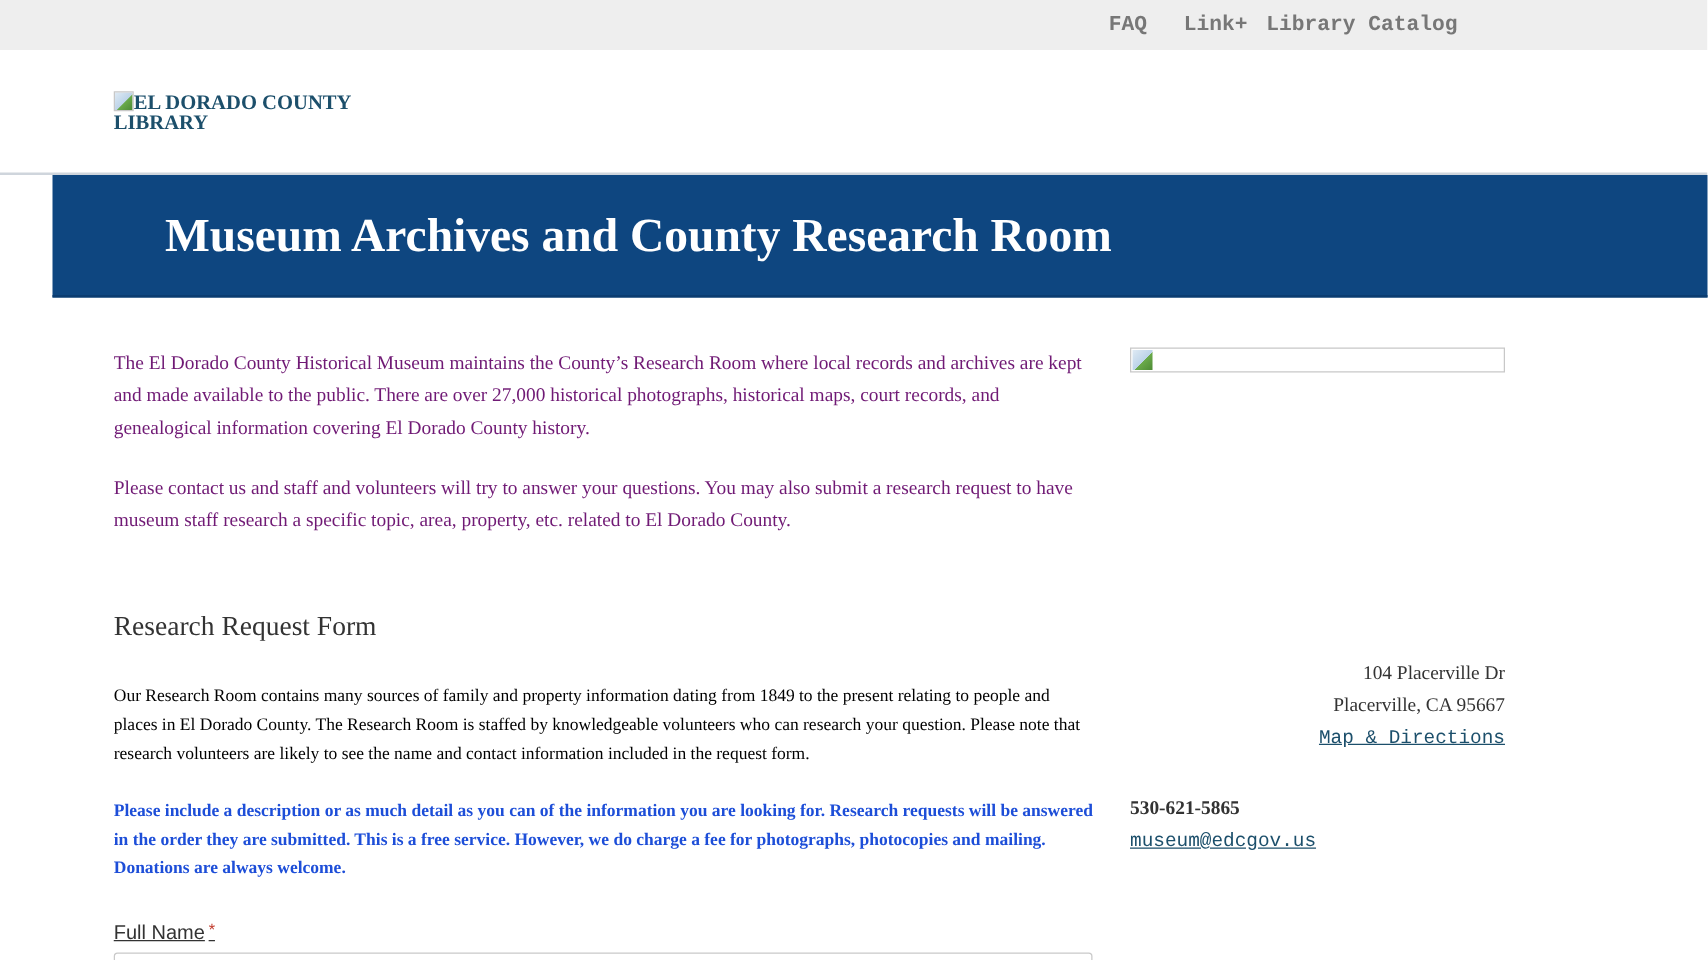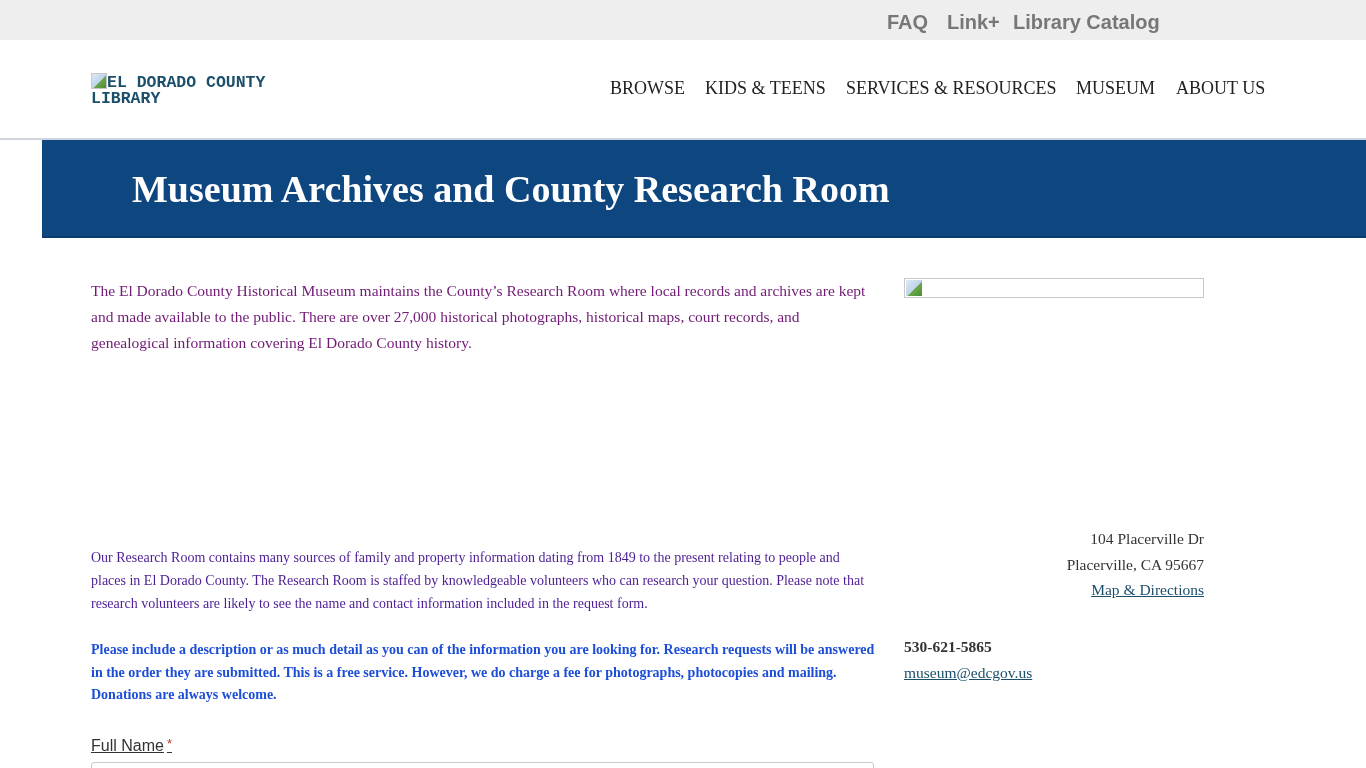--- a/index.html
+++ b/index.html
@@ -1,83 +1,78 @@
 <!DOCTYPE html>
 <html><head>
 <meta charset="utf-8">
 <style>
   * { box-sizing: border-box; margin: 0; padding: 0; }
   html, body { width: 1366px; height: 768px; overflow: hidden; background: #ffffff; }
   body { font-family: "Liberation Serif", serif; color: #333333; position: relative; }
 
   
   .utility-bar { position: absolute; left: 0; top: 0; width: 1366px; height: 40px; background: #eeeeee; }
-  .utility-link { position: absolute; top: 11px; font-family: Liberation Sans, sans-serif; font-weight: bold; font-size: 20px; color: #777777; text-decoration: none; white-space: nowrap; }
+  .utility-link { position: absolute; top: 11px; font-family: Liberation Mono, monospace; font-weight: bold; font-size: 17px; color: #777777; text-decoration: none; white-space: nowrap; }
   .utility-link.account { color: #1b4a73; margin-top: 31px; }
 
   
   .site-header { position: absolute; left: 0; top: 40px; width: 1366px; height: 100px; background: #ffffff; border-bottom: 2px solid #cfd5dc; }
-  .logo { position: absolute; left: 91px; top: 33px; width: 210px; font-family: Liberation Mono, monospace; font-weight: bold; font-size: 16.5px; line-height: 16px; color: #1c4f6b; text-transform: uppercase; }
+  .logo { position: absolute; left: 91px; top: 33px; width: 210px; font-family: Liberation Serif, serif; font-weight: bold; font-size: 16.5px; line-height: 16px; color: #1c4f6b; text-transform: uppercase; }
   .logo-broken-icon { display: inline-block; width: 16px; height: 16px; vertical-align: -2px; position: relative; border: 1px solid #c8c8c8; background: linear-gradient(135deg, #dfeaf4 0%, #bcd3e8 55%, #6aaa4a 56%, #4c8a34 100%); }
   .main-nav { position: absolute; top: 38px; left: 0; width: 1366px; height: 24px; }
   .nav-item { position: absolute; top: 0; font-family: "Liberation Serif", serif; font-size: 18px; color: #222222; text-decoration: none; white-space: nowrap; letter-spacing: 0; }
 
   
   .title-banner { position: absolute; left: 0; top: 140px; width: 1366px; height: 98px; background: #0e4680; border-bottom: 2px solid #0b3c70; margin-left: 42px; }
   .page-title { position: absolute; left: 90px; top: 27px; font-family: "Liberation Serif", serif; font-weight: bold; font-size: 38px; color: #ffffff; white-space: nowrap; letter-spacing: 0; }
 
   
   .main-col { position: absolute; left: 91px; top: 278px; width: 784px; }
   .intro-para { font-size: 15.5px; line-height: 26px; color: #701a75; margin-bottom: 22px; }
   .form-heading { position: absolute; left: 0; top: 210px; font-size: 22px; font-weight: normal; color: #333333; white-space: nowrap; }
-  .form-desc { position: absolute; left: 0; top: 268px; width: 784px; font-size: 14px; line-height: 23px; color: #4c1d95; }
+  .form-desc { position: absolute; left: 0; top: 268px; width: 784px; font-size: 14px; line-height: 23px; color: #000000; }
   .form-note { position: absolute; left: 0; top: 361px; width: 784px; font-size: 14px; line-height: 22.5px; color: #1d4ed8; font-weight: bold; }
   .field-label { position: absolute; left: 0; top: 458px; font-family: "Liberation Sans", sans-serif; font-size: 16px; color: #333333; white-space: nowrap; text-decoration: underline; }
   .required-star { color: #c0392b; font-size: 13px; vertical-align: 3px; margin-left: 3px; }
   .text-input { position: absolute; left: 0; top: 484px; width: 783px; height: 40px; border: 1px solid #c9c9c9; border-radius: 3px; background: #ffffff; font-size: 15px; padding: 0 10px; outline: none; }
 
   
   .sidebar { position: absolute; left: 904px; top: 278px; width: 300px; }
   .sidebar-image { position: absolute; left: 0; top: 0; width: 300px; height: 20px; border: 1px solid #c8c8c8; }
   .sidebar-image .logo-broken-icon { position: absolute; left: 1px; top: 1px; border: none; }
   .address { position: absolute; left: 0; top: 248px; width: 300px; font-size: 15.5px; line-height: 25.5px; color: #333333; text-align: right; }
-  .address a, .contact a { color: #1c4f6b; text-decoration: underline; }
+  .address a, .contact a { color: #1c4f6b; text-decoration: underline; font-family: Liberation Mono, monospace; }
   .contact { position: absolute; left: 0; top: 356px; width: 300px; font-size: 15.5px; line-height: 26px; color: #333333; }
   .phone { font-weight: bold; }
 </style>
 </head>
 <body>
 
 <div class="utility-bar">
   <a class="utility-link" style="left:887px;">FAQ</a>
   <a class="utility-link" style="left:947px;">Link+</a>
   <a class="utility-link" style="left:1013px;">Library Catalog</a>
   <a class="utility-link account" style="left:1165px;">My Account</a>
 </div>
 
 <header class="site-header">
   <a class="logo">
     <span class="logo-broken-icon"></span><span>EL DORADO COUNTY LIBRARY</span>
   </a>
-  <nav class="main-nav">
-    <a class="nav-item" style="left:610px;">BROWSE</a>
-    <a class="nav-item" style="left:705px;">KIDS &amp; TEENS</a>
-    <a class="nav-item" style="left:846px;">SERVICES &amp; RESOURCES</a>
-    <a class="nav-item" style="left:1076px;">MUSEUM</a>
-    <a class="nav-item" style="left:1176px;">ABOUT US</a>
-  </nav>
 </header>
 
 <section class="title-banner">
   <h1 class="page-title">Museum Archives and County Research Room</h1>
 </section>
 
 <main class="main-col">
   <p class="intro-para">The El Dorado County Historical Museum maintains the County’s Research Room where local records and archives are kept and made available to the public. There are over 27,000 historical photographs, historical maps, court records, and genealogical information covering El Dorado County history.</p>
+  <p class="intro-para">Please contact us and staff and volunteers will try to answer your questions. You may also submit a research request to have museum staff research a specific topic, area, property, etc. related to El Dorado County.</p>
 
+  <h2 class="form-heading">Research Request Form</h2>
   <p class="form-desc">Our Research Room contains many sources of family and property information dating from 1849 to the present relating to people and places in El Dorado County. The Research Room is staffed by knowledgeable volunteers who can research your question. Please note that research volunteers are likely to see the name and contact information included in the request form.</p>
   <p class="form-note">Please include a description or as much detail as you can of the information you are looking for. Research requests will be answered in the order they are submitted. This is a free service. However, we do charge a fee for photographs, photocopies and mailing. Donations are always welcome.</p>
 
   <label class="field-label">
     <span>Full Name</span><span class="required-star">*</span>
   </label>
   <input class="text-input" type="text" placeholder="" style="">
 </main>
 
 <aside class="sidebar">

